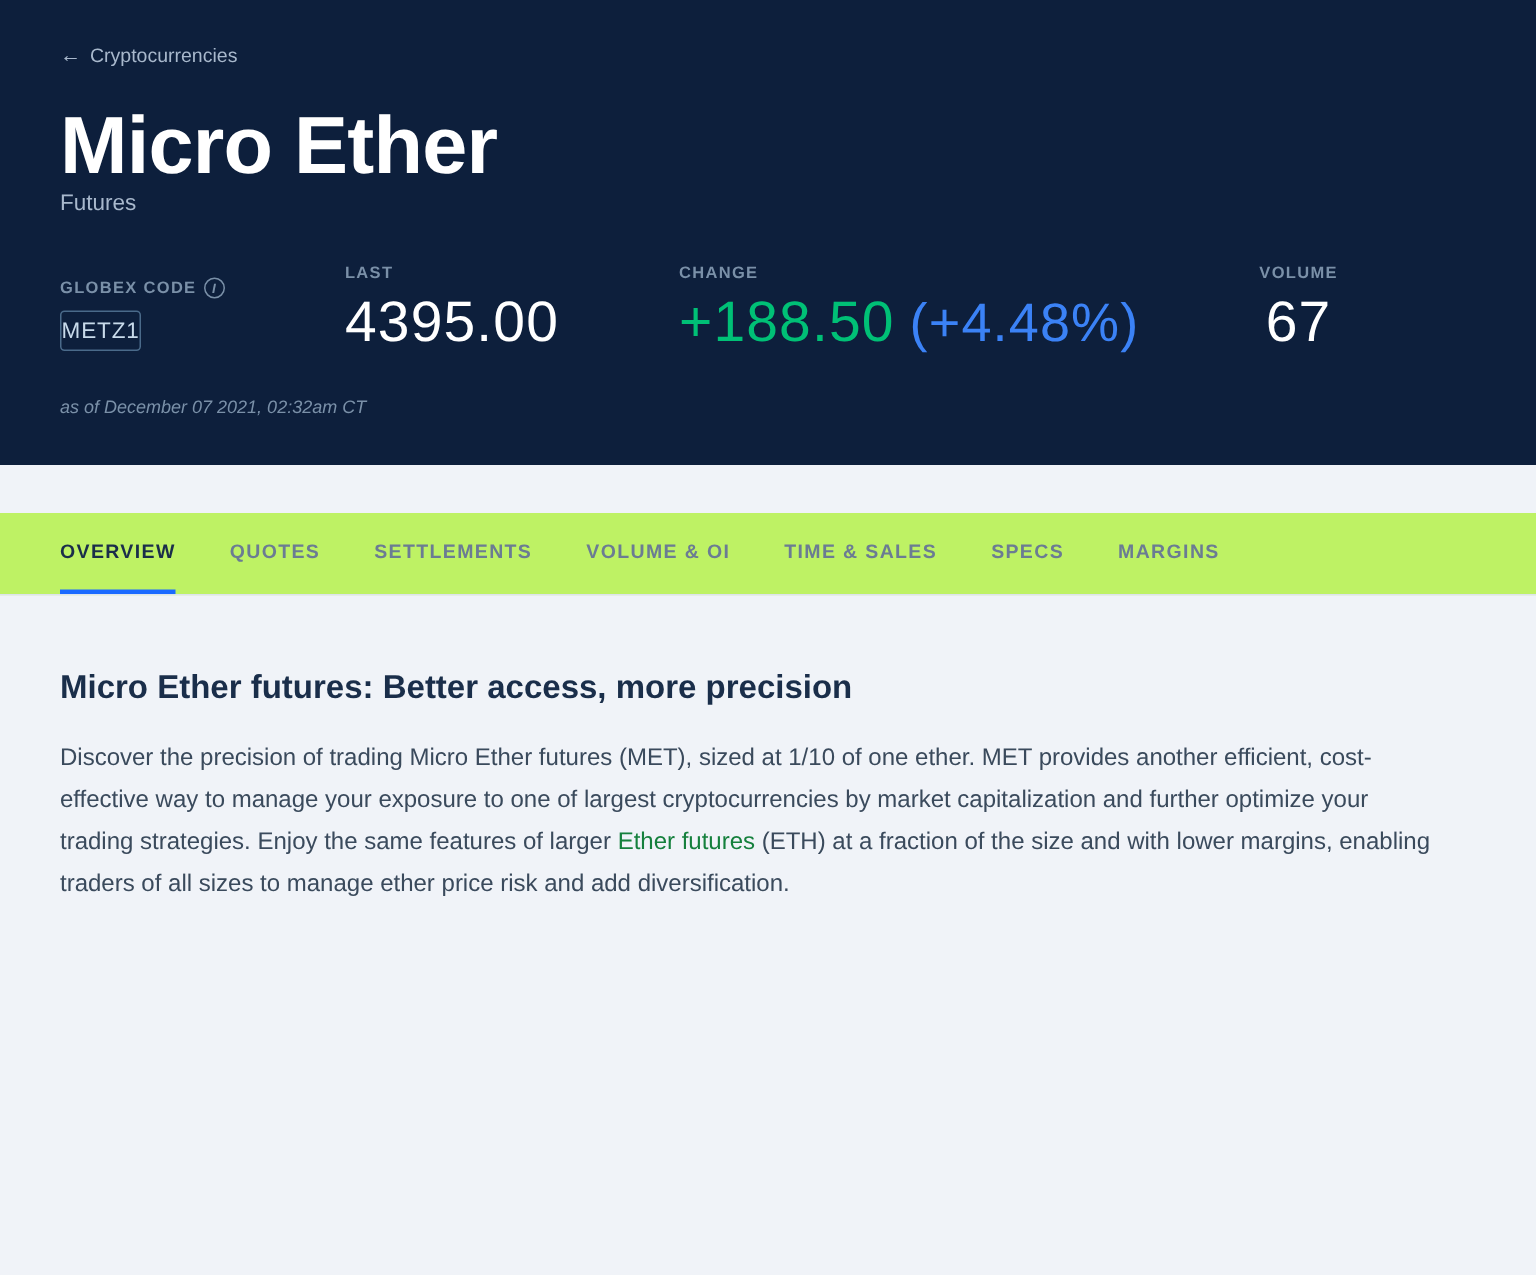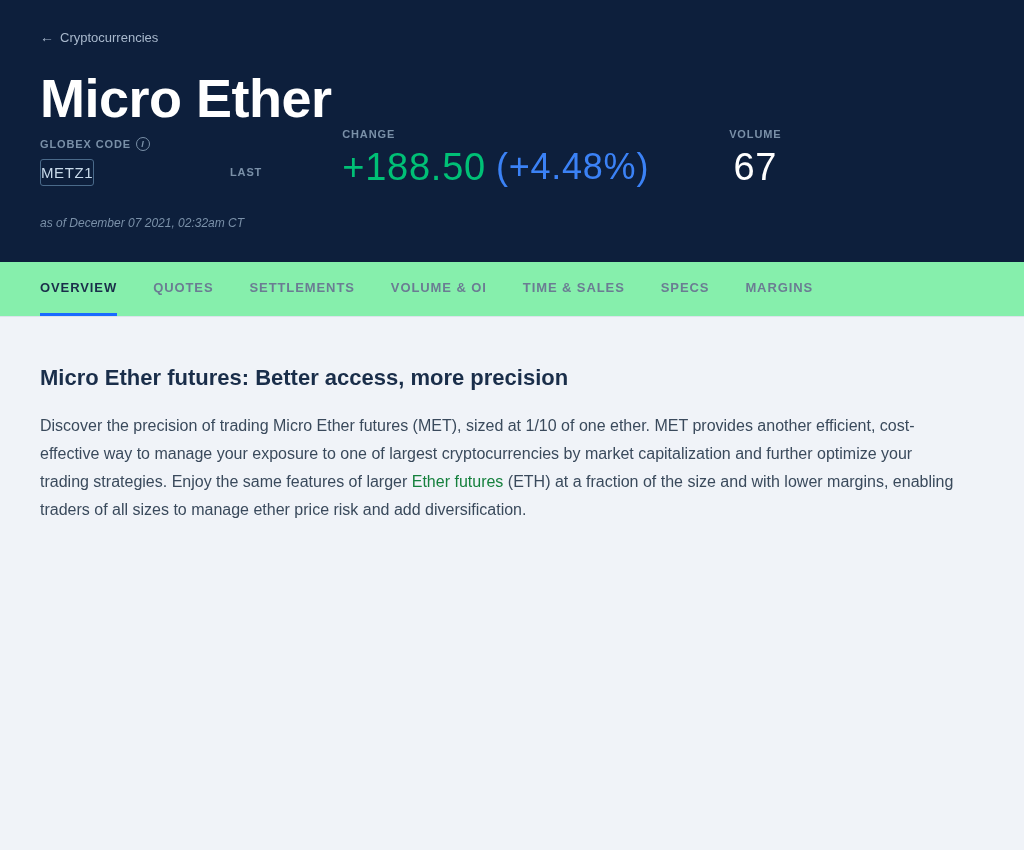--- a/index.html
+++ b/index.html
@@ -129,25 +129,26 @@
 
     .timestamp {
       font-size: 12px;
       color: #7a90a8;
       font-style: italic;
       margin-top: 30px;
     }
 
     
     .nav-tabs {
-      background: #86efac;
+      background: #bef264;
       border-bottom: 1px solid #dde3ec;
       padding: 0 40px;
       display: flex;
       align-items: stretch;
+      margin-top: 32px;
     }
 
     .nav-tab {
       padding: 18px 0;
       margin-right: 36px;
       font-size: 13px;
       font-weight: 700;
       letter-spacing: 0.07em;
       text-transform: uppercase;
       color: #6b7c93;
@@ -192,35 +193,37 @@
 </head>
 <body>
 
 <div class="hero">
   <a class="breadcrumb-link">
     <span class="breadcrumb-arrow">←</span>
     <span>Cryptocurrencies</span>
   </a>
 
   <h1 class="product-title">Micro Ether</h1>
+  <p class="product-subtitle">Futures</p>
 
   <div class="stats-row">
 
     <div class="stat-block">
       <div class="stat-label">
         <span>GLOBEX CODE</span>
         <span class="info-icon">i</span>
       </div>
       <div class="globex-code-box">METZ1</div>
     </div>
 
     <div class="stat-block">
       <div class="stat-label">
         <span>LAST</span>
       </div>
+      <div class="stat-value">4395.00</div>
     </div>
 
     <div class="stat-block">
       <div class="stat-label">
         <span>CHANGE</span>
       </div>
       <div class="stat-value positive change-block">
         <span>+188.50</span>
         <span class="pct-change">(+4.48%)</span>
       </div>

